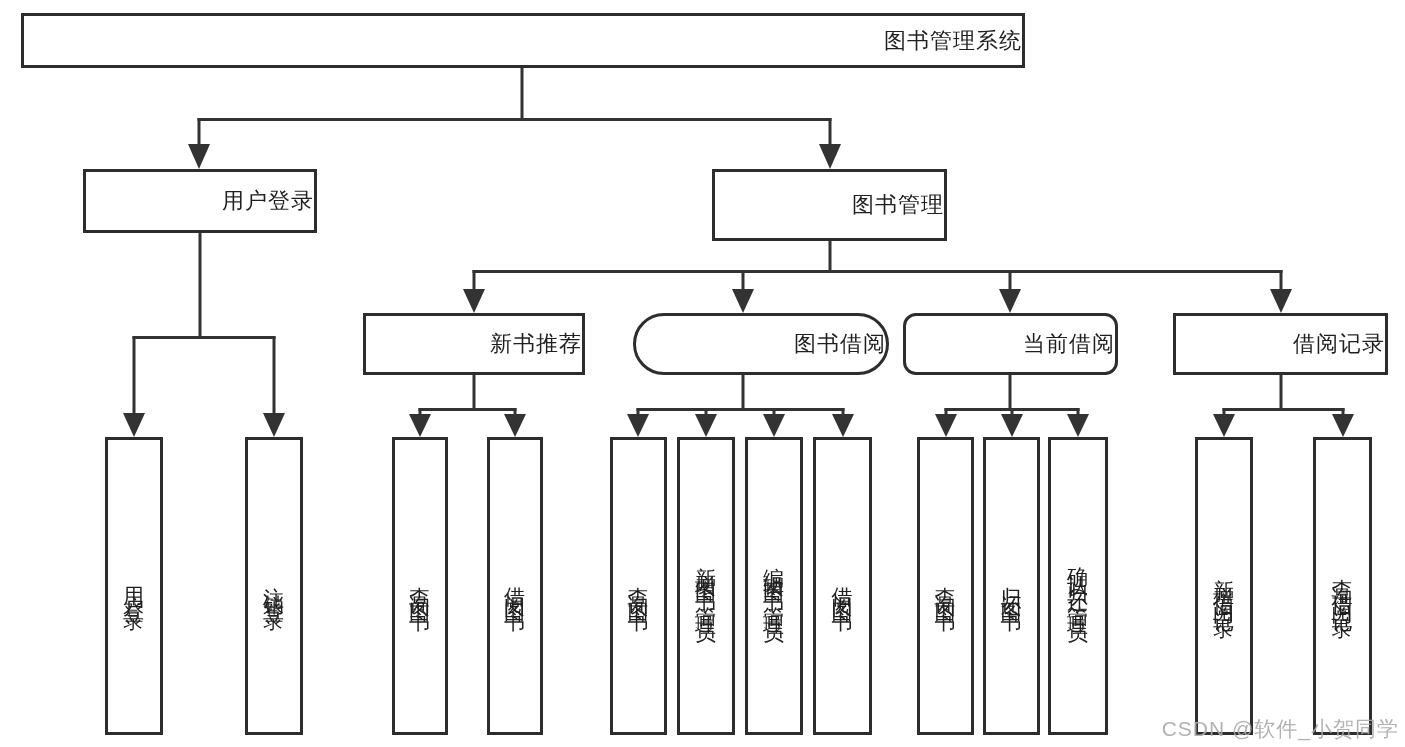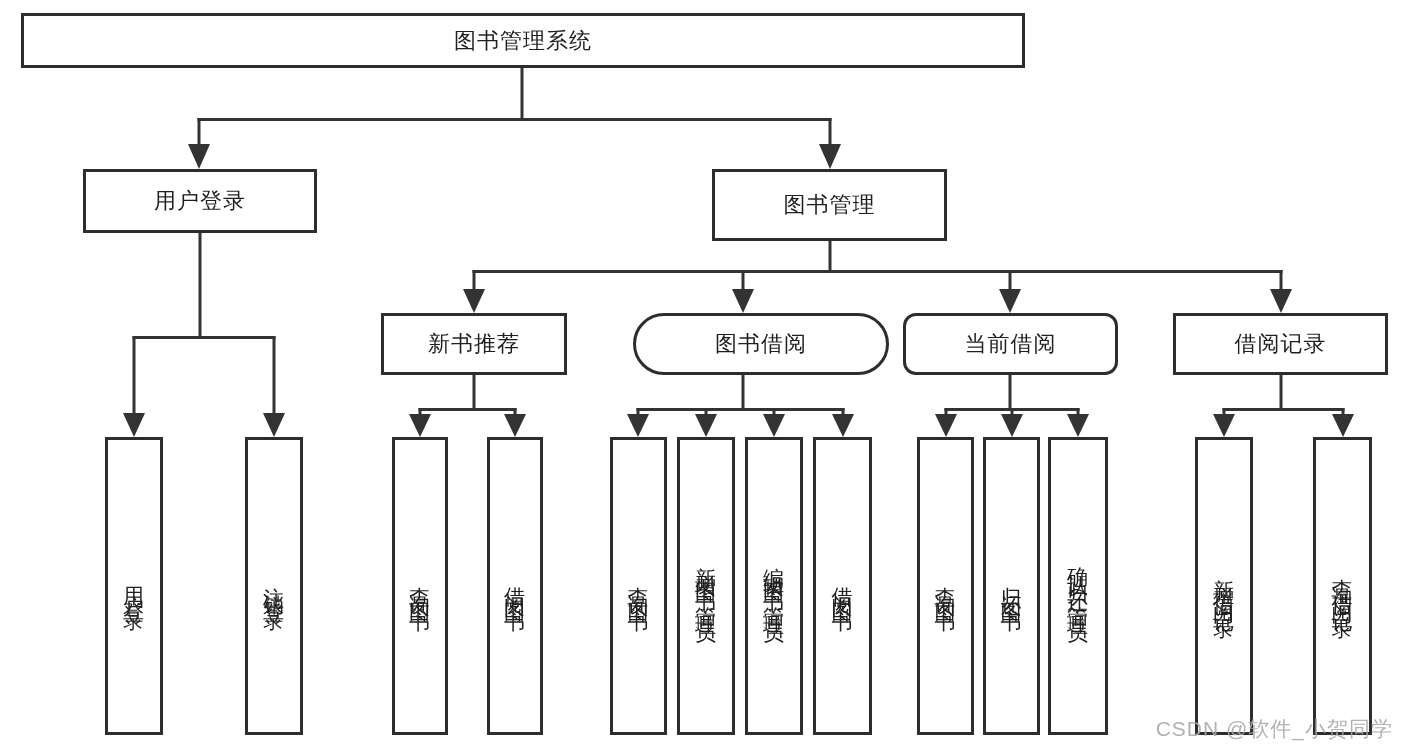--- a/index.html
+++ b/index.html
@@ -19,21 +19,21 @@
   }
   .connectors line { stroke: #333333; stroke-width: 3; }
   .connectors polygon { fill: #333333; }
   .hbox {
     position: absolute;
     box-sizing: border-box;
     border: 3px solid #2d2d2d;
     background: #ffffff;
     display: flex;
     align-items: center;
-    justify-content: center;
+    justify-content: flex-end;
     font-size: 22px;
     letter-spacing: 1px;
     color: #1f1f1f;
   }
   .vbox {
     position: absolute;
     box-sizing: border-box;
     border: 3px solid #2d2d2d;
     background: #ffffff;
     display: flex;
@@ -48,40 +48,40 @@
     text-orientation: mixed;
     font-size: 21px;
     letter-spacing: 8px;
     line-height: 1;
     white-space: nowrap;
   }
   
   #root        { left: 21px;  top: 13px;  width: 1004px; height: 55px; }
   #n-user-login{ left: 83px;  top: 169px; width: 234px;  height: 64px; }
   #n-book-mgmt { left: 712px; top: 169px; width: 235px;  height: 72px; }
-  #n-new-rec     { left: 381px;  top: 313px; width: 186px; height: 62px; }
+  #n-new-rec     { left: 363px;  top: 313px; width: 222px; height: 62px; }
   #n-book-borrow { left: 633px;  top: 313px; width: 256px; height: 62px; border-radius: 31px; }
   #n-current     { left: 903px;  top: 313px; width: 215px; height: 62px; border-radius: 13px; }
   #n-records     { left: 1173px; top: 313px; width: 215px; height: 62px; }
   #l-login      { left: 105px;  width: 58px; }
   #l-logout     { left: 245px;  width: 58px; }
   #l-rec-query  { left: 392px;  width: 56px; }
   #l-rec-borrow { left: 487px;  width: 56px; }
   #l-bb-query   { left: 610px;  width: 57px; }
   #l-bb-add     { left: 677px;  width: 58px; }
   #l-bb-edit    { left: 745px;  width: 58px; }
   #l-bb-borrow  { left: 813px;  width: 59px; }
   #l-cb-query   { left: 917px;  width: 57px; }
   #l-cb-return  { left: 983px;  width: 57px; }
   #l-cb-confirm { left: 1048px; width: 60px; }
   #l-br-add     { left: 1195px; width: 58px; }
   #l-br-query   { left: 1313px; width: 59px; }
   .watermark {
     position: absolute;
-    right: 12px;
+    right: 6px;
     bottom: 4px;
     font-size: 21px;
     color: rgba(170,170,170,0.9);
     letter-spacing: 1px;
     white-space: nowrap;
   }
 </style>
 </head>
 <body>
 

